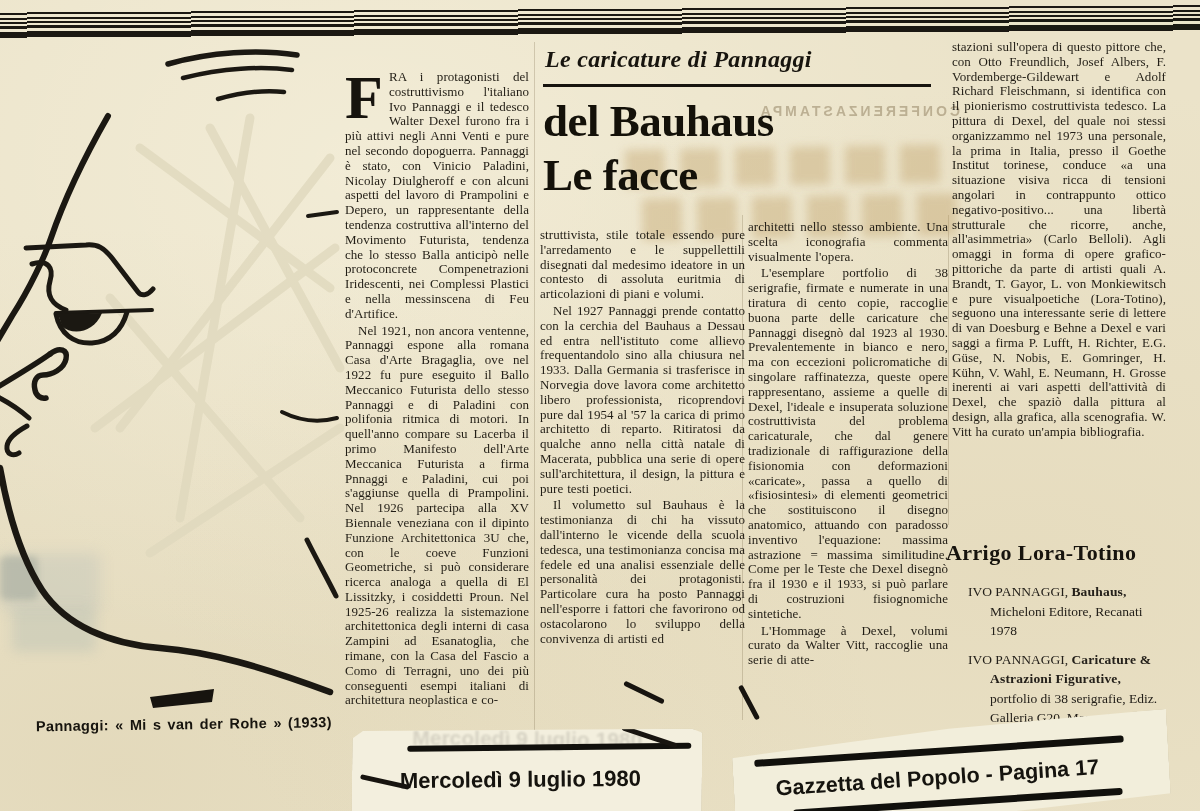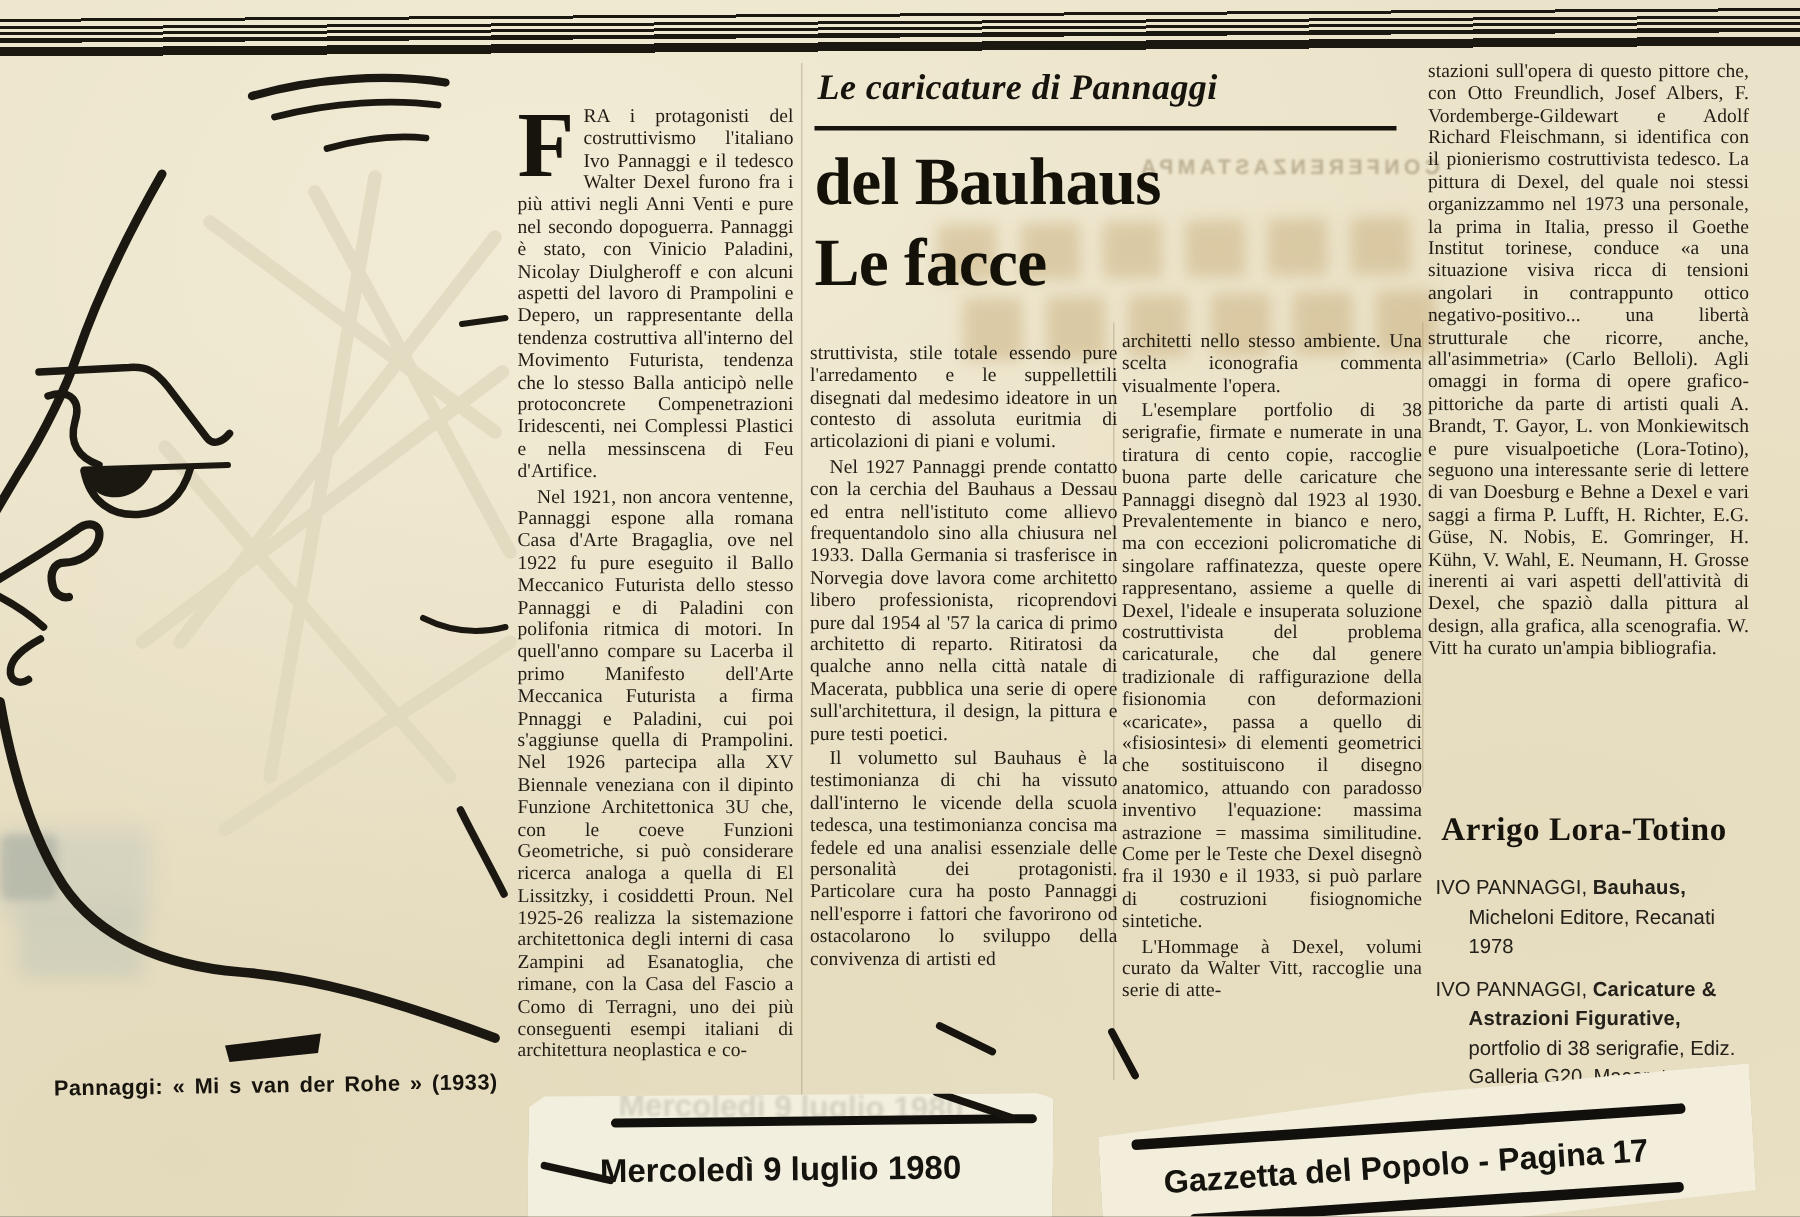--- a/index.html
+++ b/index.html
@@ -47,29 +47,29 @@
     color:#17140e;
   }
   .kicker-rule{position:absolute;left:543px;top:84px;width:388px;height:3px;background:#17140e;}
   .headline{
     position:absolute;left:543px;top:94px;width:310px;
     font-weight:bold;font-size:45px;line-height:54px;letter-spacing:-.5px;
     color:#141109;
   }
   
   .byline{
-    position:absolute;left:946px;top:540px;width:220px;text-align:center;
+    position:absolute;left:946px;top:540px;width:220px;
     font-weight:bold;font-size:22px;letter-spacing:.4px;color:#17140e;
   }
   .biblio{
     position:absolute;left:952px;top:582px;width:214px;
     font-family:"Liberation Sans", sans-serif;font-size:13.5px;line-height:19.5px;
     color:#24201a;
   }
-  .biblio .entry{padding-left:22px;text-indent:-22px;margin:0 0 9px 5px;}
+  .biblio .entry{padding-left:22px;text-indent:-22px;margin:0 0 9px 16px;font-family:Liberation Serif, serif;}
   .biblio b{letter-spacing:.2px;}
   
   .drawing{position:absolute;left:0;top:38px;}
   .caption{
     position:absolute;left:36px;top:716px;width:330px;
     font-family:"Liberation Sans", sans-serif;font-weight:bold;font-size:14.5px;
     letter-spacing:.3px;word-spacing:2px;color:#17140e;
     transform:rotate(-.8deg);
   }
   

